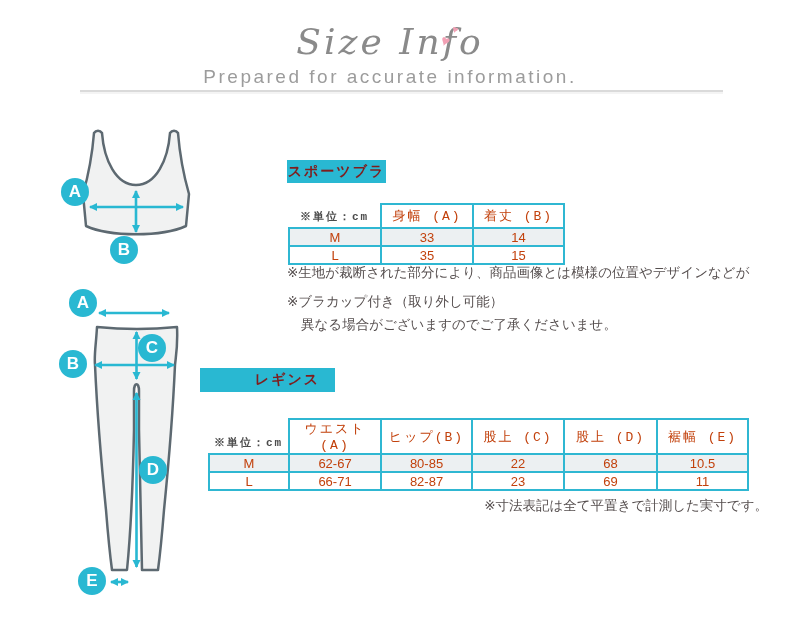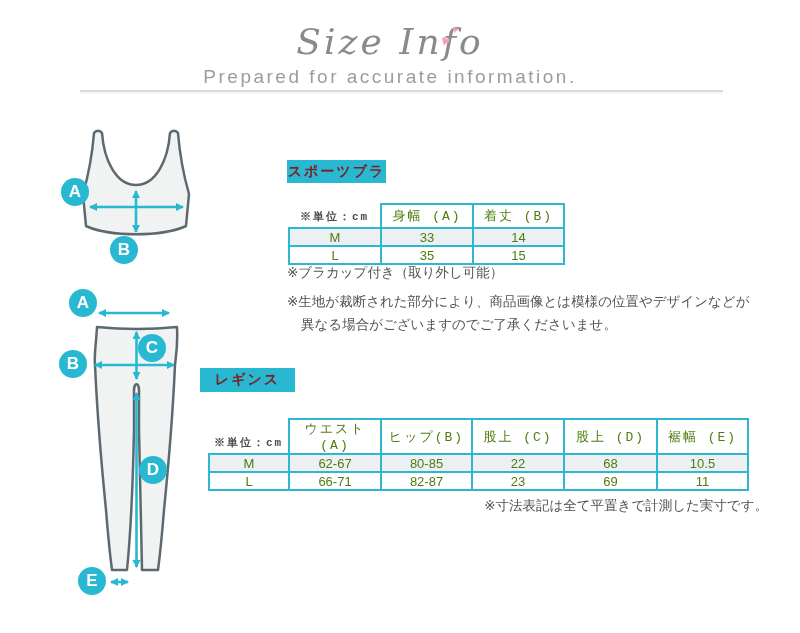--- a/index.html
+++ b/index.html
@@ -19,21 +19,21 @@
   .illus{position:absolute;}
   .circle{position:absolute;width:28px;height:28px;border-radius:50%;background:#29b8d2;
           color:#fff;font-weight:bold;font-size:17px;display:flex;align-items:center;
           justify-content:center;z-index:3;}
   
   .sec-label{position:absolute;background:#29b8d2;color:#7f1d1d;font-weight:bold;
              font-size:14px;letter-spacing:2px;display:flex;align-items:center;
              justify-content:center;}
   
   table.size-table{position:absolute;border-collapse:collapse;table-layout:fixed;}
-  table.size-table td{border:2px solid #2fb7d2;text-align:center;color:#4d7c0f;
+  table.size-table td{border:2px solid #2fb7d2;text-align:center;color:#c2410c;
                       font-size:13px;padding:0;}
   table.size-table tr.hrow td{height:20px;letter-spacing:2px;font-family:Liberation Mono, monospace;}
   table.size-table tr.drow td{height:16px;}
   table.size-table td.unit{border:none;background:#fff;color:#4c4c4c;font-size:11px;
                            font-weight:bold;letter-spacing:0;vertical-align:bottom;
                            padding-bottom:3px;}
   table.size-table tr.m-row td{background:#ecf0f2;}
   
   .notes{position:absolute;color:#564f4f;font-size:13.5px;line-height:17px;}
   .notes .line{margin:0 0 12px 0;}
@@ -90,43 +90,43 @@
     </tr>
     <tr class="drow">
       <td>L</td>
       <td>35</td>
       <td>15</td>
     </tr>
   </tbody>
     </table>
 
   <div class="notes" style="left:287px;top:264px;width:470px;">
+    <div class="line">※生地が裁断された部分により、商品画像とは模様の位置やデザインなどが</div>
     <div class="line">※ブラカップ付き（取り外し可能）</div>
-    <div class="line">※生地が裁断された部分により、商品画像とは模様の位置やデザインなどが</div>
     <div class="line cont">異なる場合がございますのでご了承くださいませ。</div>
   </div>
 
   <svg class="illus" style="left:90px;top:300px;" width="95" height="290" viewBox="0 0 95 290">
     <path class="fabric" d="M7,27 Q47,31 87,27 C88,45 86,55 85,65 C83,110 79,160 74,210
          C72,235 70,255 68,270 L52,270 C51,230 50,180 49,130 L49,91
          C49,82 44,82 44,91 L44,130 C43,180 41,230 37,270 L22,270
          C20,255 18,235 16,210 C11,160 7,110 5,65 C4,55 6,45 7,27 Z"></path>
     <line class="arrow" x1="9" y1="13" x2="79" y2="13" marker-start="url(#ah)" marker-end="url(#ah)"></line>
     <line class="arrow" x1="5" y1="65" x2="84" y2="65" marker-start="url(#ah)" marker-end="url(#ah)"></line>
     <line class="arrow" x1="46.5" y1="32" x2="46.5" y2="79" marker-start="url(#ah)" marker-end="url(#ah)"></line>
     <line class="arrow" x1="46.5" y1="93" x2="46.5" y2="267" marker-start="url(#ah)" marker-end="url(#ah)"></line>
     <line class="arrow" x1="21" y1="282" x2="38" y2="282" marker-start="url(#ah)" marker-end="url(#ah)"></line>
   </svg>
   <div class="circle" style="left:69px;top:289px;">A</div>
   <div class="circle" style="left:59px;top:350px;">B</div>
   <div class="circle" style="left:138px;top:334px;">C</div>
   <div class="circle" style="left:139px;top:456px;">D</div>
   <div class="circle" style="left:78px;top:567px;">E</div>
 
-  <div class="sec-label" style="left:200px;top:368px;width:95px;height:24px;">レギンス</div>
+  <div class="sec-label" style="left:200px;top:368px;width:95px;height:24px;padding-left:40px;">レギンス</div>
 
   <table class="size-table" style="left:208px;top:418px;">
     <colgroup>
       <col style="width:80px">
         <col style="width:92px">
         <col style="width:91px">
       <col style="width:92px">
         <col style="width:93px">
         <col style="width:91px">
     </colgroup>

